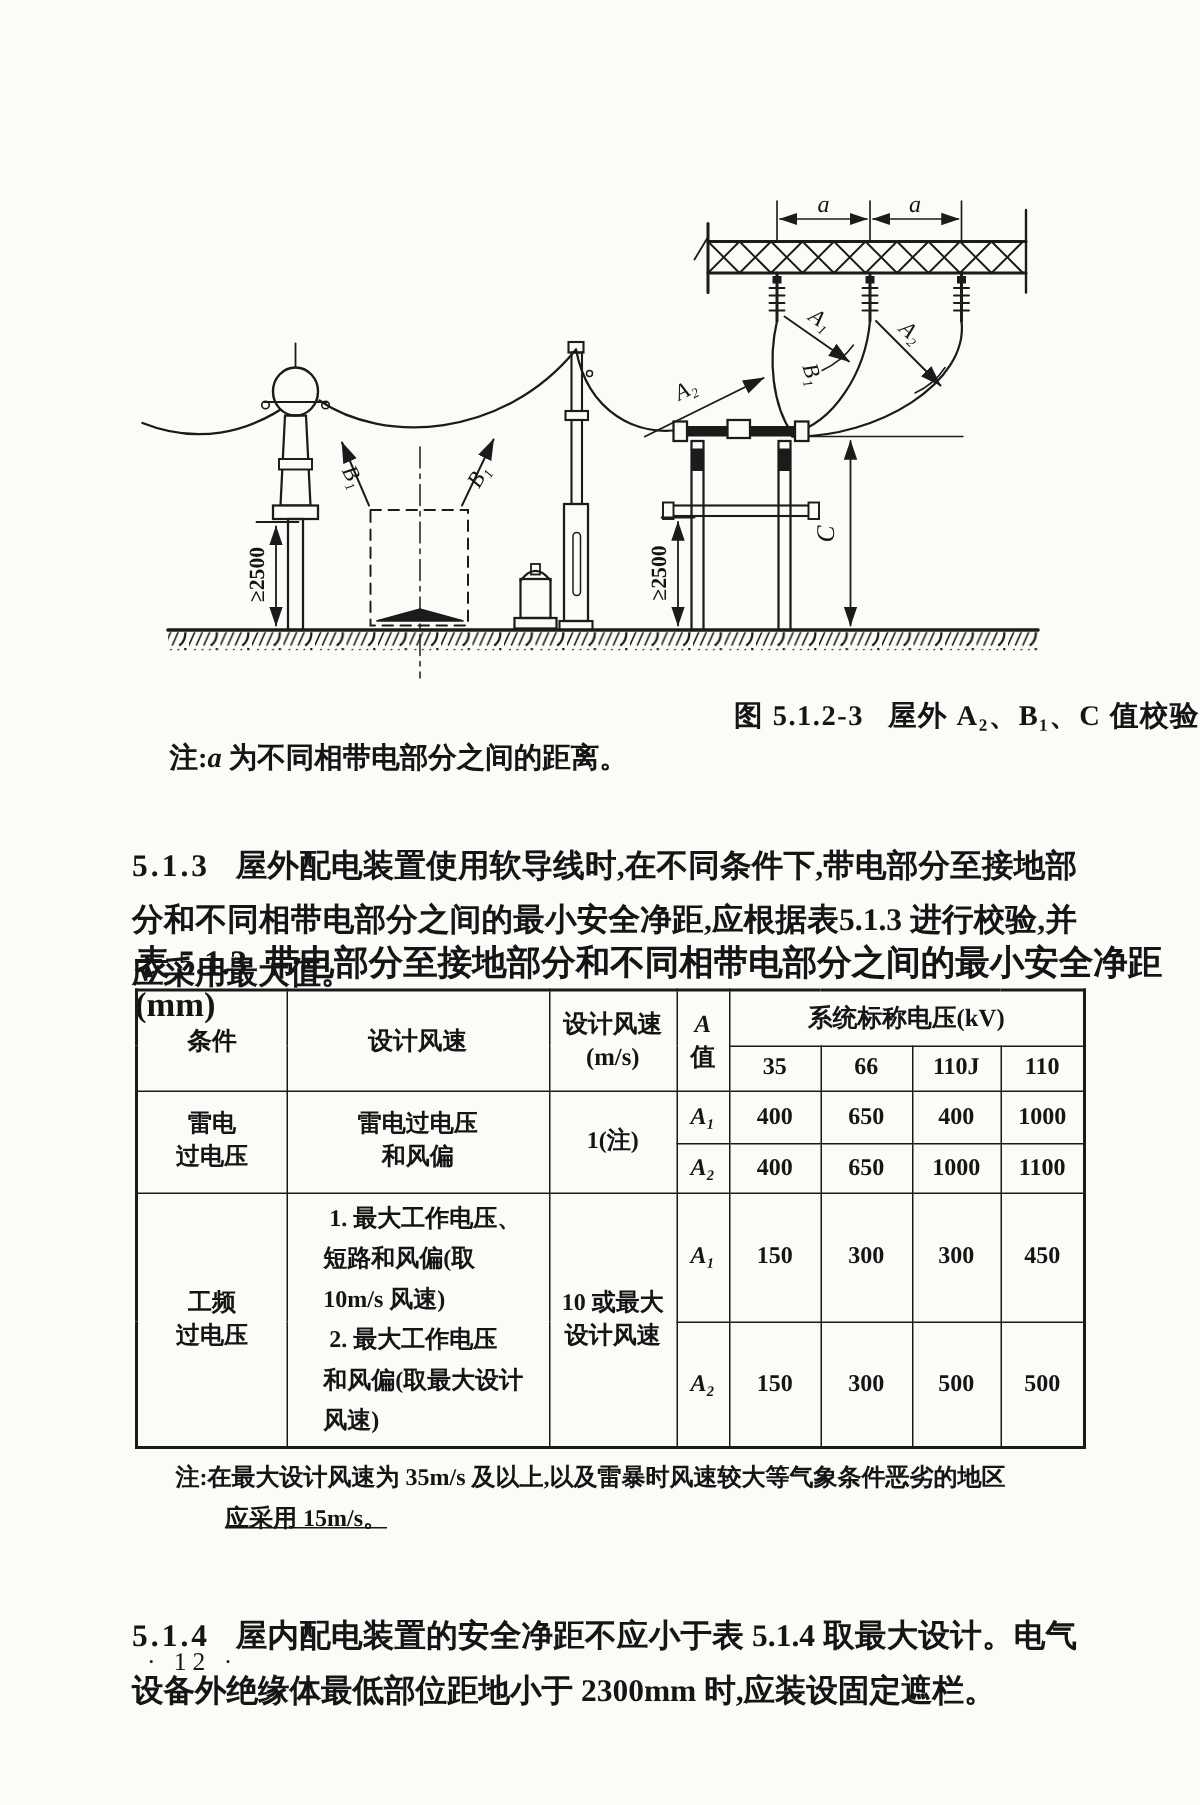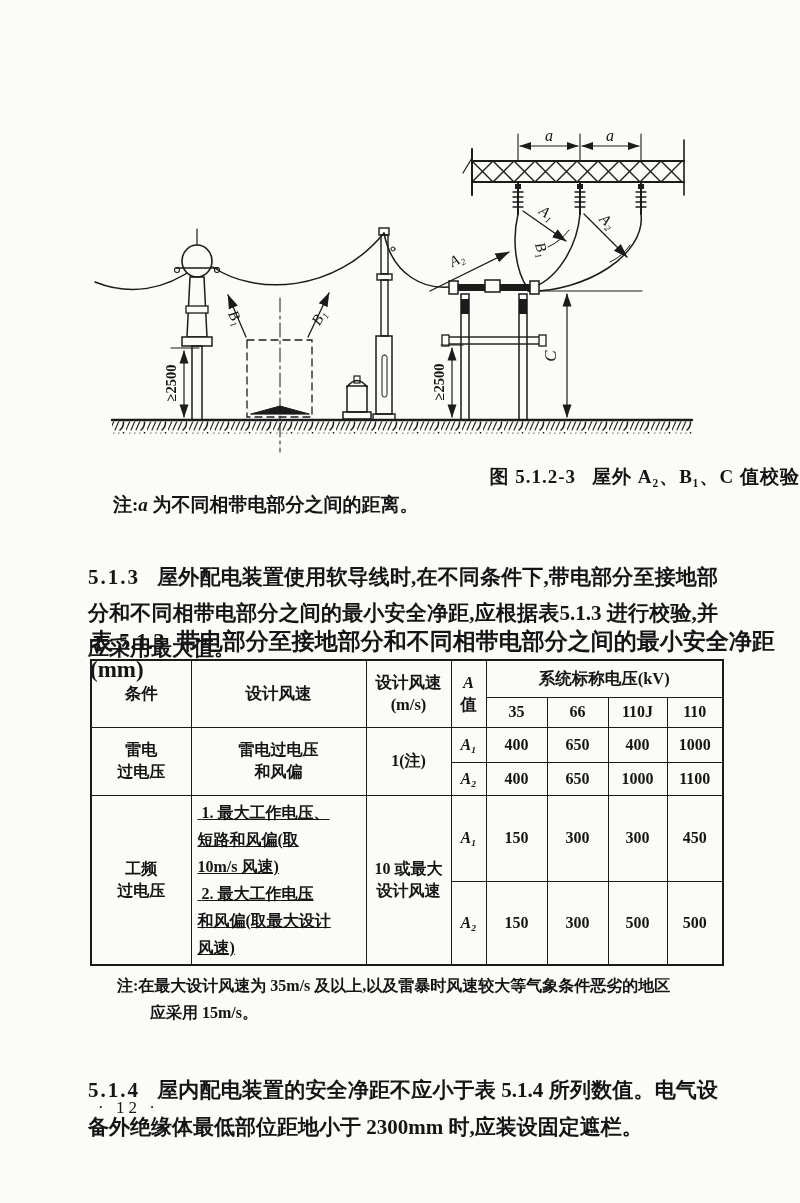--- a/index.html
+++ b/index.html
@@ -15,24 +15,24 @@
         line-height:35.5px;text-align:justify;margin-top:36px;}
   #p513{top:524px;}
   #p514{top:1036px;line-height:37px;}
   .pnum{letter-spacing:2px;margin-right:17px;}
   .tbl-title{position:absolute;top:626px;left:90px;font-size:23px;font-weight:700;}
   .tbl-title .t-gap{display:inline-block;width:12px;}
   table.t{position:absolute;top:659px;left:90px;border-collapse:collapse;table-layout:fixed;
           font-weight:700;border:2.2px solid #1a1a1a;}
   table.t td{border:1.4px solid #1a1a1a;text-align:center;vertical-align:middle;
              font-size:16px;padding:0;white-space:pre-line;line-height:22px;}
-  table.t td.lft{text-align:left;white-space:pre-wrap;padding-left:6px;line-height:27px;text-decoration:underline;}
+  table.t td.lft{text-align:left;white-space:pre-wrap;padding-left:24px;line-height:27px;}
   table.t td.hdr{font-size:16.5px;}
   .table-note{position:absolute;top:972px;left:117px;font-size:16px;font-weight:700;line-height:27px;}
-  .table-note .l2{padding-left:33px;}
+  .table-note .l2{padding-left:33px;text-decoration:underline;}
   .pageno{position:absolute;top:1098px;left:98px;font-size:17px;letter-spacing:4px;}
 </style>
 </head>
 <body>
 
 <div class="page">
 
   <svg viewBox="75 118 650 345" style="position:absolute;left:75px;top:118px;width:650px;height:345px" stroke="#1b1b1b" fill="none" stroke-linecap="round">
     <defs>
       <marker id="ah" viewBox="0 0 10 8" refX="9.5" refY="4" markerWidth="11" markerHeight="9" orient="auto-start-reverse">
@@ -262,17 +262,17 @@
       <td>500</td>
     </tr>
   </tbody>
     </table>
 
   <div class="table-note">
     <div>注:在最大设计风速为 35m/s 及以上,以及雷暴时风速较大等气象条件恶劣的地区</div>
     <div class="l2">应采用 15m/s。</div>
   </div>
 
-  <div class="para" id="p514"><span class="pnum">5.1.4</span><span>屋内配电装置的安全净距不应小于表 5.1.4 所列数值。电气设备外绝缘体最低部位距地小于 2300mm 时,应装设固定遮栏。</span></div>
+  <div class="para" id="p514"><span class="pnum">5.1.4</span><span>屋内配电装置的安全净距不应小于表 5.1.4 取最大设计。电气设备外绝缘体最低部位距地小于 2300mm 时,应装设固定遮栏。</span></div>
 
   <div class="pageno">· 12 ·</div>
 
 </div>
 
 </body></html>

